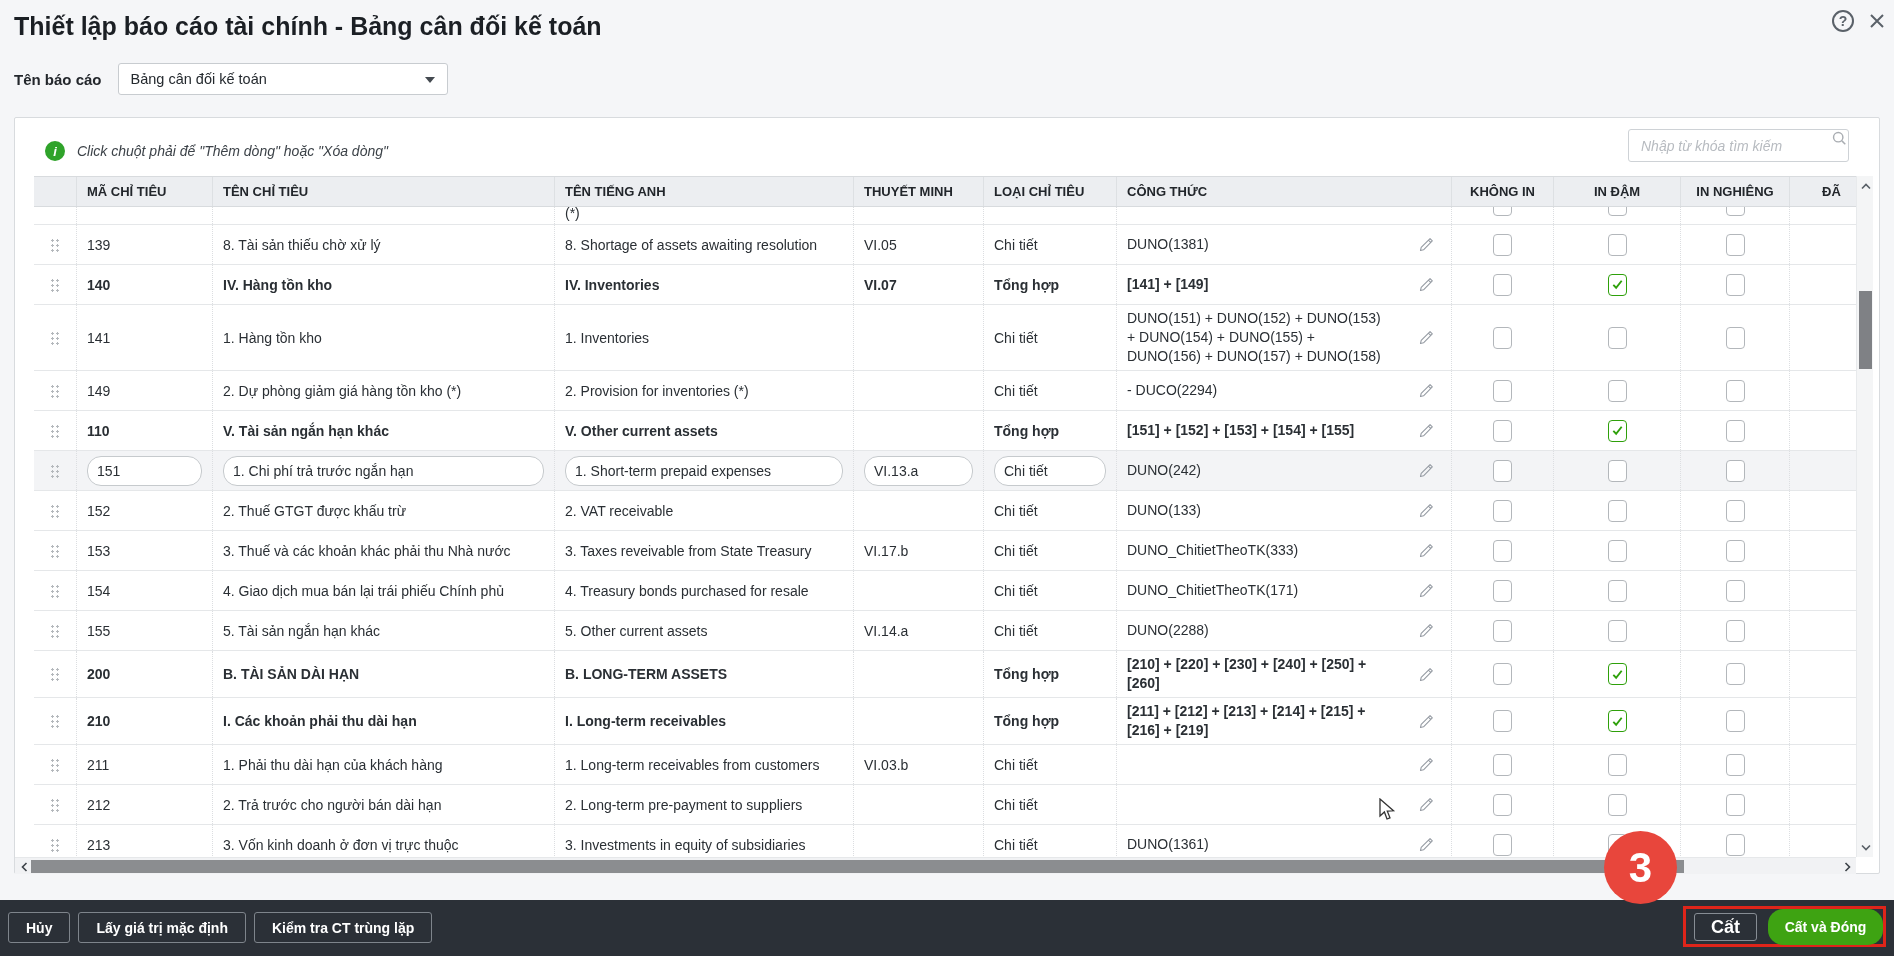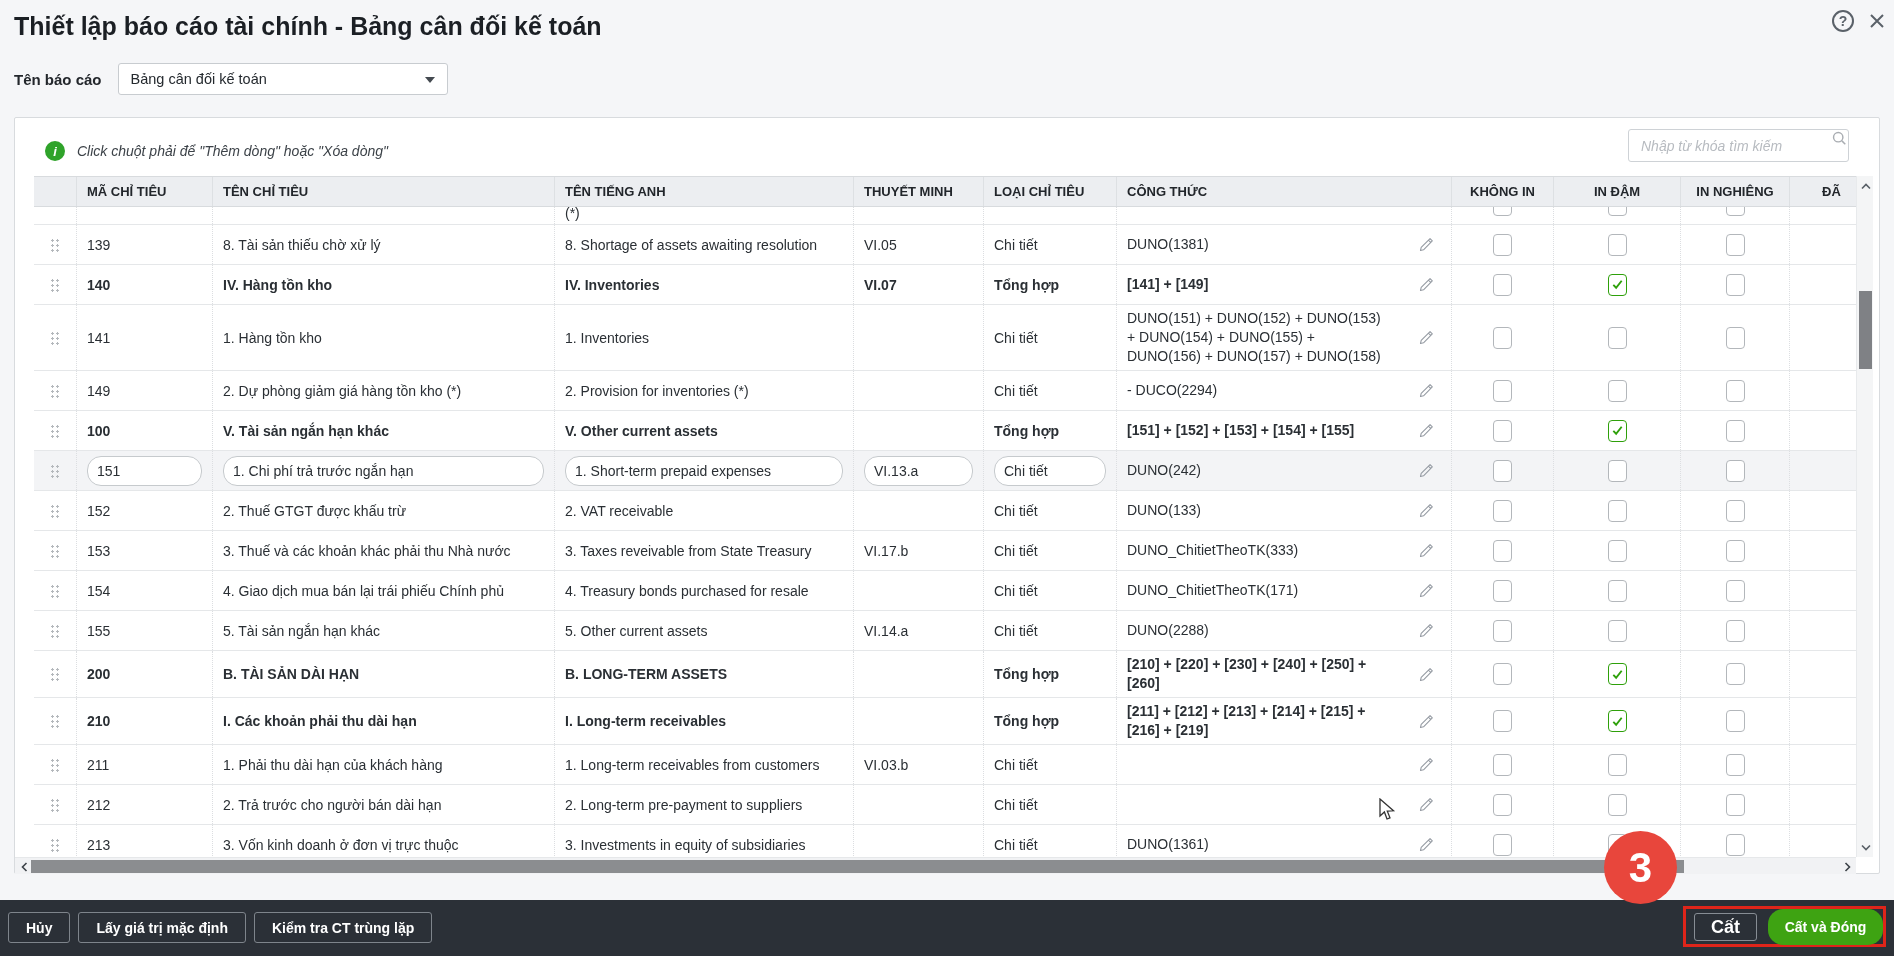--- a/index.html
+++ b/index.html
@@ -373,21 +373,21 @@
     <div class="td c-in">
               <span class="checkbox"></span>
             </div>
     <div class="td c-da"></div>
   </div>
           <div class="tr bold">
     <div class="td c-handle">
               <span class="drag"></span>
             </div>
     <div class="td c-code">
-              <span>100</span>
+              <span>110</span>
             </div>
     <div class="td c-name">
               <span>V. Tài sản ngắn hạn khác</span>
             </div>
     <div class="td c-en">
               <span>V. Other current assets</span>
             </div>
     <div class="td c-note">
               <span></span>
             </div>

